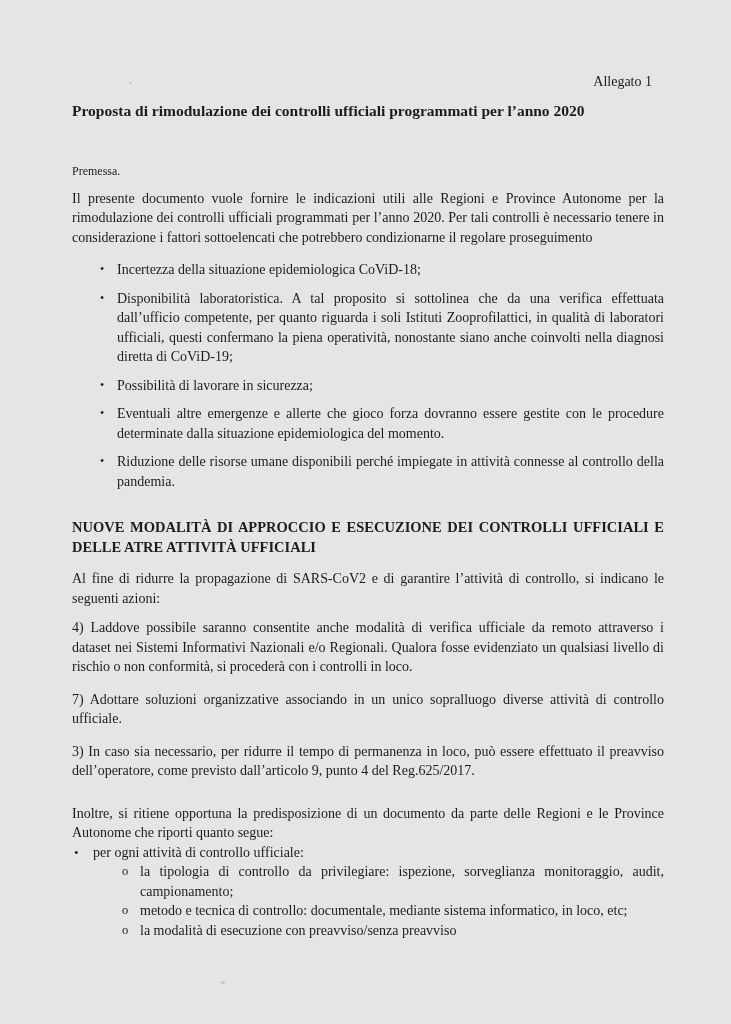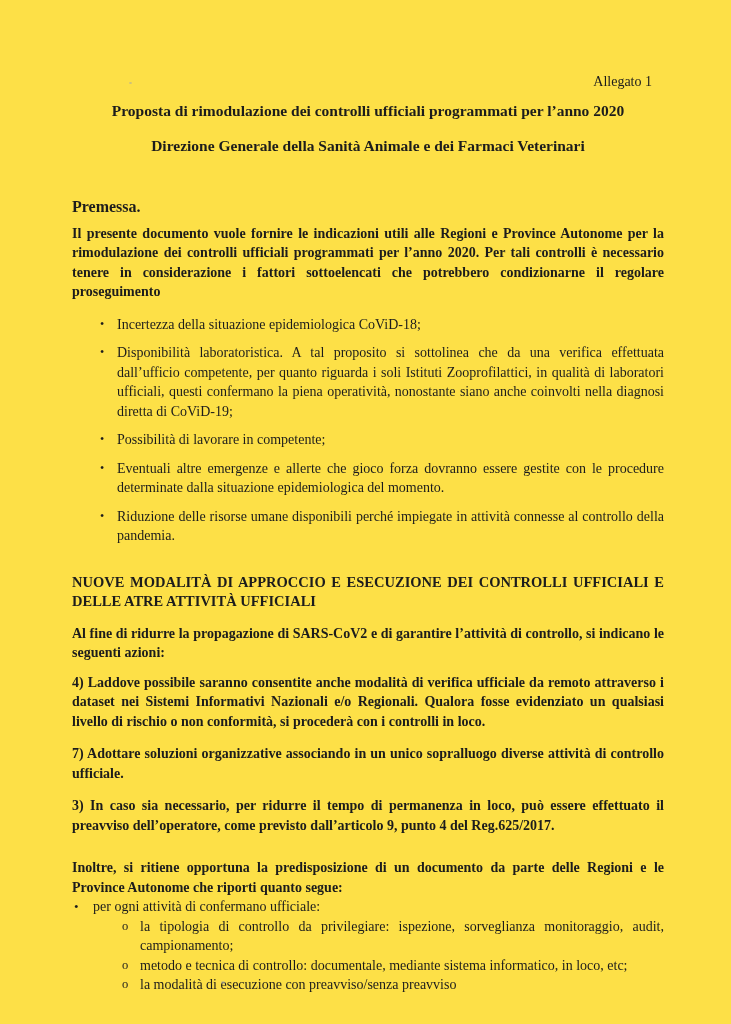--- a/index.html
+++ b/index.html
@@ -4,61 +4,59 @@
 <style>
   html, body {
     margin: 0;
     padding: 0;
     background: #ffffff;
   }
   .page {
     position: relative;
     width: 731px;
     height: 1024px;
-    background: #fde047;
+    background: #e5e5e5;
     overflow: hidden;
     font-family: "Liberation Serif", serif;
     color: #1c1c1c;
     box-sizing: border-box;
   }
   .content {
     padding: 72px 67px 0 72px;
   }
   .annex {
     margin: 0 0 10px 0;
     padding-right: 12px;
     text-align: right;
     font-size: 14px;
     line-height: 19px;
   }
   .title {
     margin: 6px 0 0 0;
     font-size: 15.5px;
     font-weight: bold;
-    text-align: center;
     line-height: 20px;
   }
   .subtitle {
     margin: 15px 0 0 0;
     font-size: 15.5px;
     font-weight: bold;
     text-align: center;
     line-height: 20px;
   }
   .h-premessa {
     margin: 41px 0 7px 0;
-    font-size: 16px;
-    font-weight: bold;
+    font-size: 12px;
+    font-weight: normal;
     line-height: 19.5px;
   }
   .body {
     margin: 0 0 10px 0;
     font-size: 14px;
     line-height: 19.5px;
-    font-weight: bold;
   }
   .just { text-align: justify; }
   .bullets {
     list-style: none;
     margin: 13px 0 0 0;
     padding: 0;
   }
   .b-item {
     display: flex;
     margin-bottom: 9px;
@@ -127,37 +125,36 @@
 
 <div class="page">
   <div class="artifact dot-top"></div>
   <div class="artifact dot-bottom"></div>
 
   <div class="content">
 
     <p class="annex">Allegato 1</p>
 
     <h1 class="title">Proposta di rimodulazione dei controlli ufficiali programmati per l’anno 2020</h1>
-    <h2 class="subtitle">Direzione Generale della Sanità Animale e dei Farmaci Veterinari</h2>
 
     <p class="h-premessa">Premessa.</p>
     <p class="body just">Il presente documento vuole fornire le indicazioni utili alle Regioni e Province Autonome per la rimodulazione dei controlli ufficiali programmati per l’anno 2020. Per tali controlli è necessario tenere in considerazione i fattori sottoelencati che potrebbero condizionarne il regolare proseguimento</p>
 
     <ul class="bullets">
       <li class="b-item">
         <span class="b-mark">•</span>
         <span class="b-text just">Incertezza della situazione epidemiologica CoViD-18;</span>
       </li>
       <li class="b-item">
         <span class="b-mark">•</span>
         <span class="b-text just">Disponibilità laboratoristica. A tal proposito si sottolinea che da una verifica effettuata dall’ufficio competente, per quanto riguarda i soli Istituti Zooprofilattici, in qualità di laboratori ufficiali, questi confermano la piena operatività, nonostante siano anche coinvolti nella diagnosi diretta di CoViD-19;</span>
       </li>
       <li class="b-item">
         <span class="b-mark">•</span>
-        <span class="b-text just">Possibilità di lavorare in competente;</span>
+        <span class="b-text just">Possibilità di lavorare in sicurezza;</span>
       </li>
       <li class="b-item">
         <span class="b-mark">•</span>
         <span class="b-text just">Eventuali altre emergenze e allerte che gioco forza dovranno essere gestite con le procedure determinate dalla situazione epidemiologica del momento.</span>
       </li>
       <li class="b-item">
         <span class="b-mark">•</span>
         <span class="b-text just">Riduzione delle risorse umane disponibili perché impiegate in attività connesse al controllo della pandemia.</span>
       </li>
     </ul>
@@ -166,21 +163,21 @@
     <p class="body just">Al fine di ridurre la propagazione di SARS-CoV2 e di garantire l’attività di controllo, si indicano le seguenti azioni:</p>
 
     <p class="body just action">4) Laddove possibile saranno consentite anche modalità di verifica ufficiale da remoto attraverso i dataset nei Sistemi Informativi Nazionali e/o Regionali. Qualora fosse evidenziato un qualsiasi livello di rischio o non conformità, si procederà con i controlli in loco.</p>
     <p class="body just action">7) Adottare soluzioni organizzative associando in un unico sopralluogo diverse attività di controllo ufficiale.</p>
     <p class="body just action">3) In caso sia necessario, per ridurre il tempo di permanenza in loco, può essere effettuato il preavviso dell’operatore, come previsto dall’articolo 9, punto 4 del Reg.625/2017.</p>
 
     <p class="body just closing">Inoltre, si ritiene opportuna la predisposizione di un documento da parte delle Regioni e le Province Autonome che riporti quanto segue:</p>
 
     <div class="cl-bullet">
       <span class="cl-mark">•</span>
-      <span class="b-text">per ogni attività di confermano ufficiale:</span>
+      <span class="b-text">per ogni attività di controllo ufficiale:</span>
     </div>
 
     <ul class="subs">
       <li class="s-item">
         <span class="s-mark">o</span>
         <span class="b-text just">la tipologia di controllo da privilegiare: ispezione, sorveglianza monitoraggio, audit, campionamento;</span>
       </li>
       <li class="s-item">
         <span class="s-mark">o</span>
         <span class="b-text just">metodo e tecnica di controllo: documentale, mediante sistema informatico, in loco, etc;</span>

